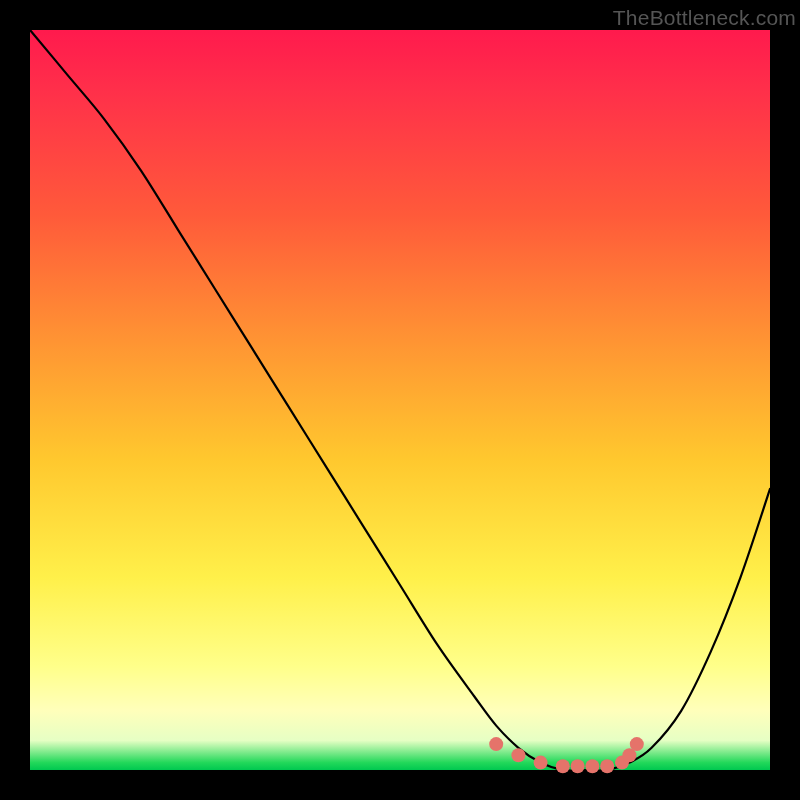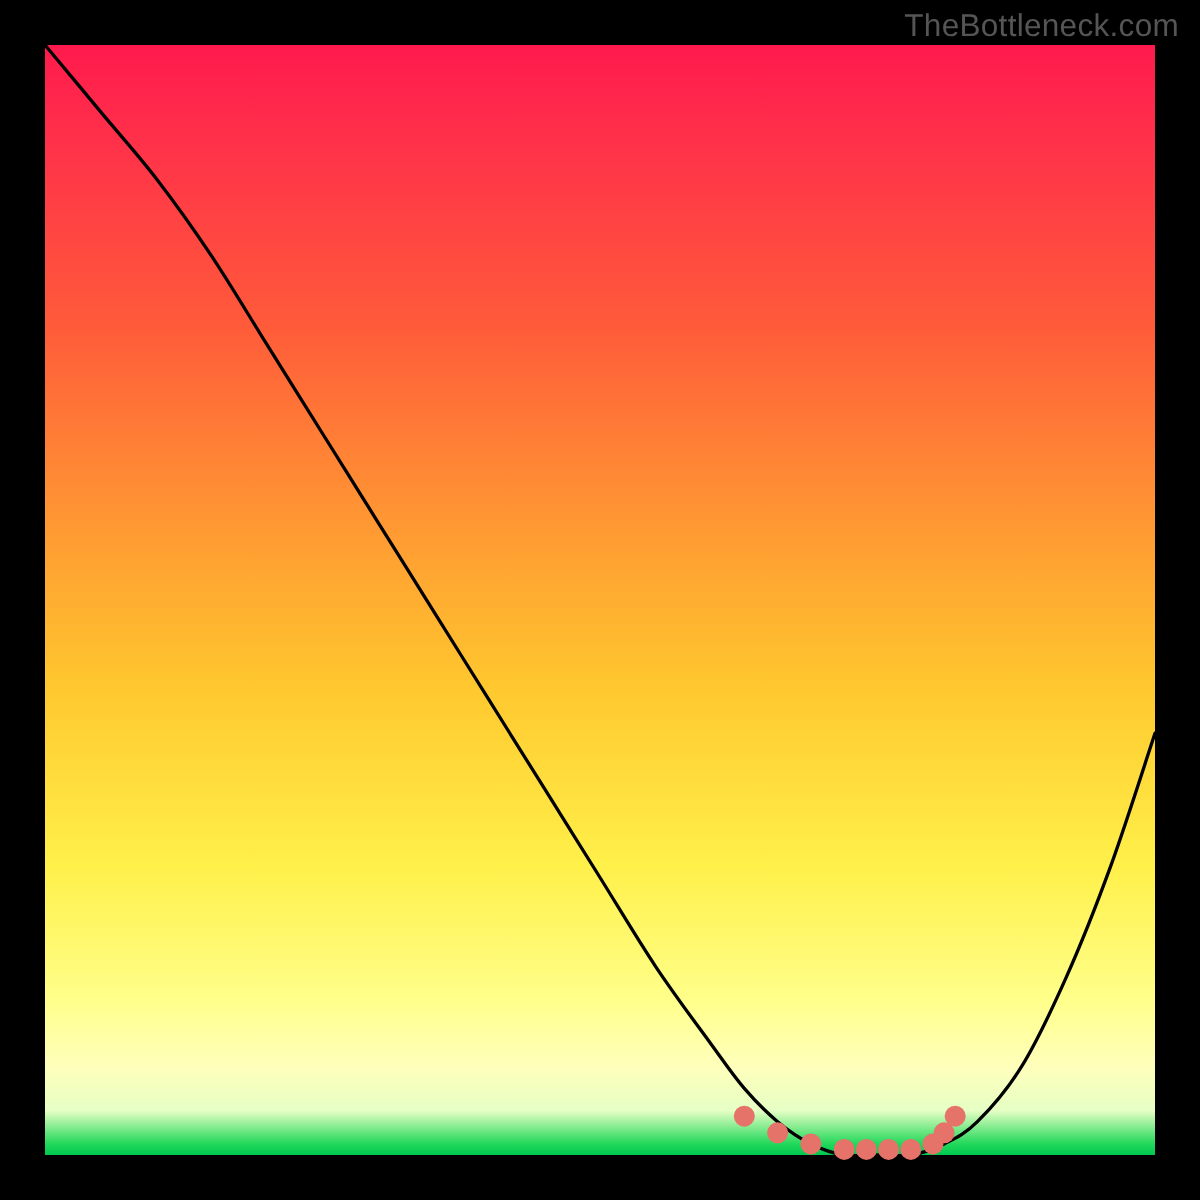--- a/index.html
+++ b/index.html
@@ -35,21 +35,21 @@
       #ffff8a 86%,
       #ffffbb 92%,
       #e6ffc4 96%,
       #22d85a 99%,
       #00c850 100%
     );
   }
   .watermark {
     position: absolute;
     top: 6px;
-    right: 14px;
+    right: 4px;
     color: #555;
     font-size: 21px;
     font-weight: 500;
     letter-spacing: 0.2px;
     user-select: none;
   }
   svg.curve {
     position: absolute;
     left: 0;
     top: 0;

